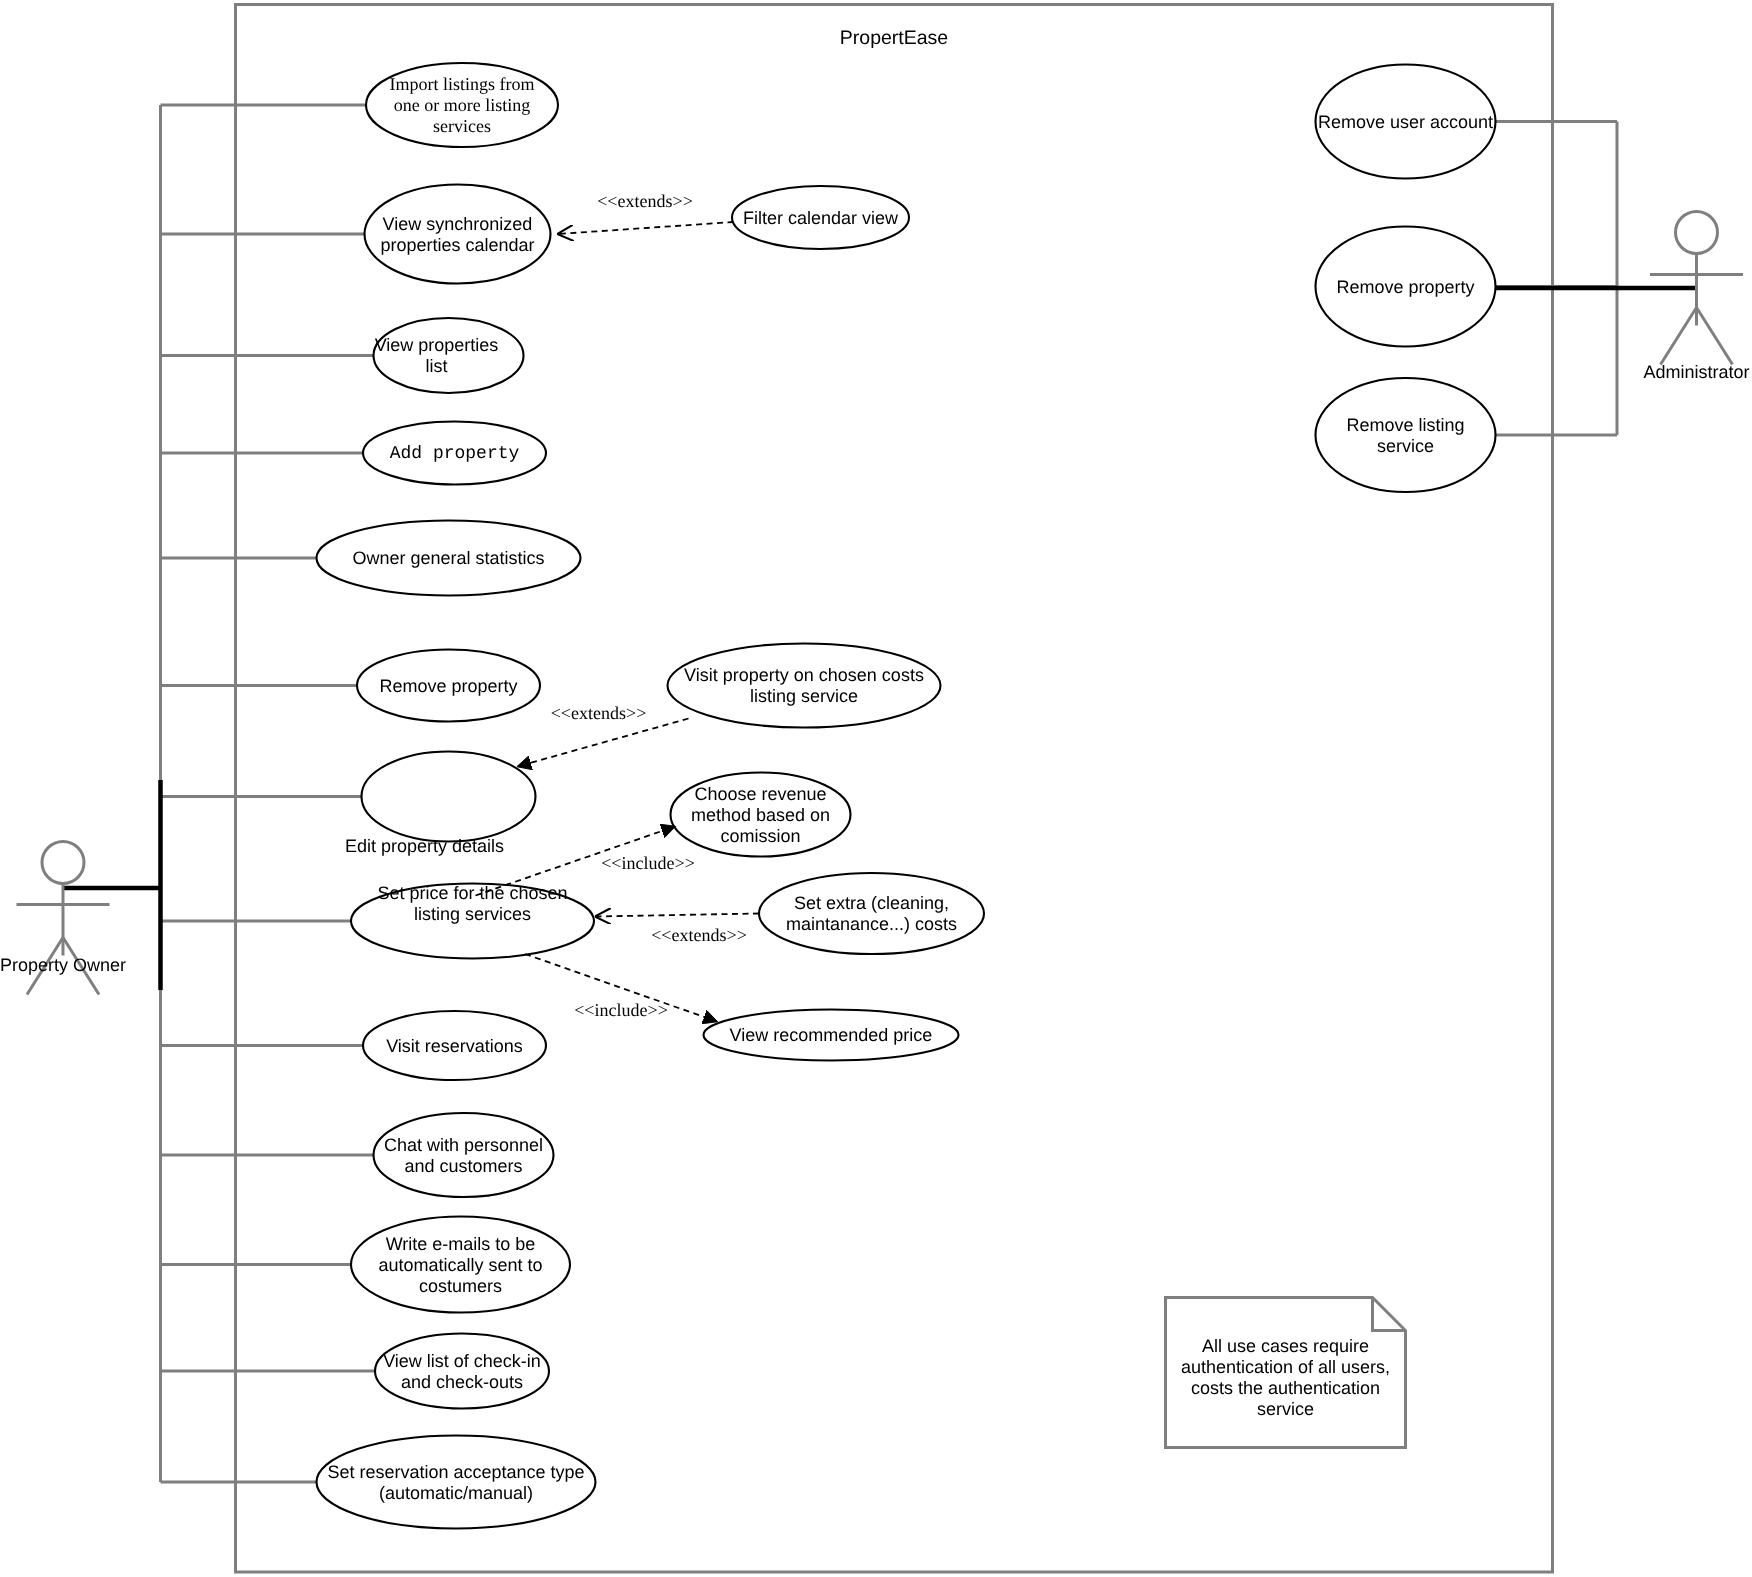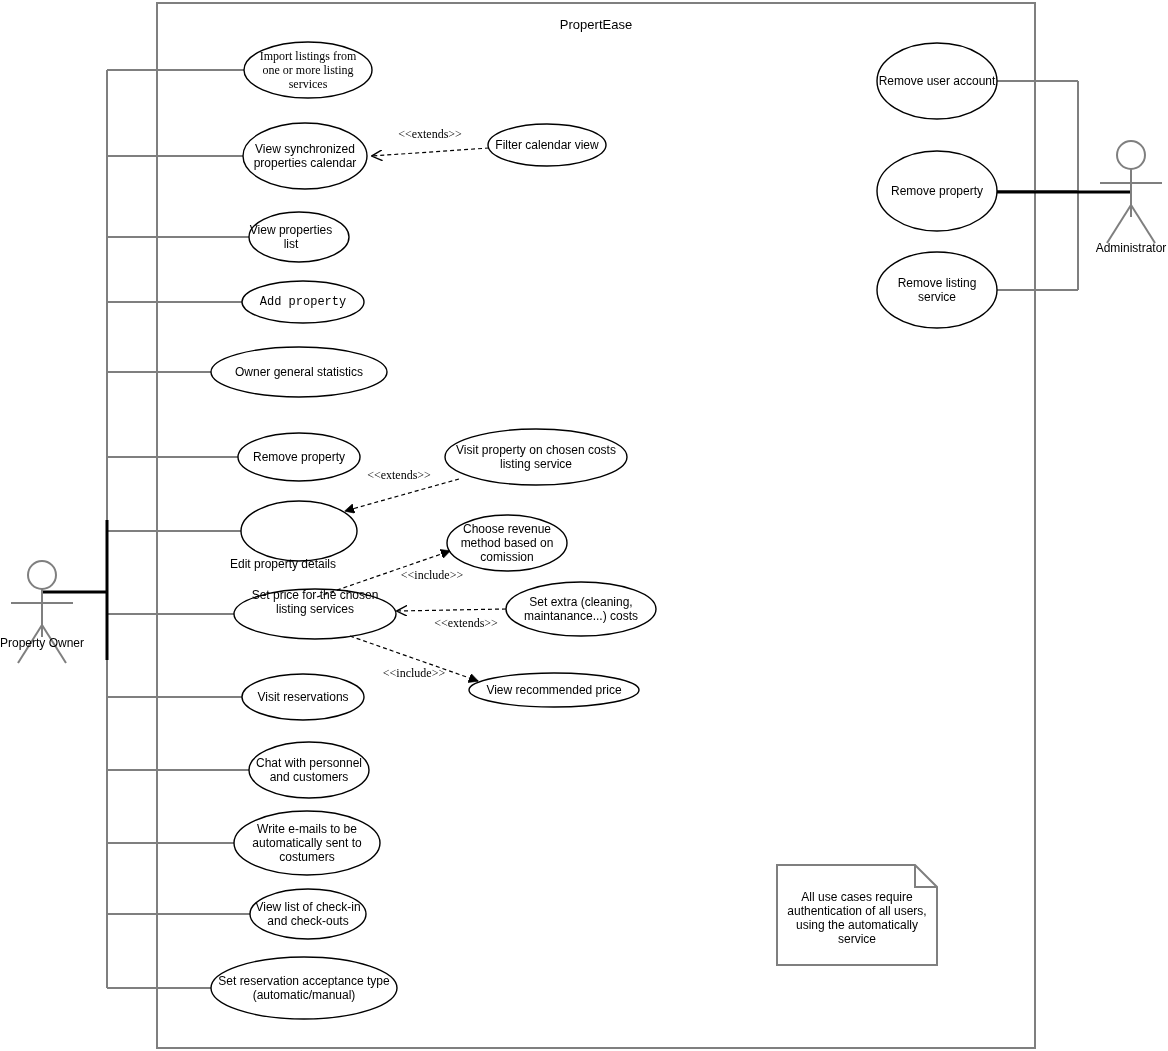--- a/index.html
+++ b/index.html
@@ -150,17 +150,17 @@
       <div class="uc-label" style="left: 864px; width: 146px; top: 184px;">Remove property</div>
       <div class="uc-label" style="left: 864px; width: 146px; top: 276px;">Remove listing
 service</div>
       <div class="rel-label" style="left: 375px; width: 110px; top: 127px;">&lt;&lt;extends&gt;&gt;</div>
       <div class="rel-label" style="left: 344px; width: 110px; top: 468px;">&lt;&lt;extends&gt;&gt;</div>
       <div class="rel-label" style="left: 377px; width: 110px; top: 568px;">&lt;&lt;include&gt;&gt;</div>
       <div class="rel-label" style="left: 411px; width: 110px; top: 616px;">&lt;&lt;extends&gt;&gt;</div>
       <div class="rel-label" style="left: 359px; width: 110px; top: 666px;">&lt;&lt;include&gt;&gt;</div>
       <div class="note-label" style="left: 784px; width: 146px; top: 889.5px;">All use cases require
 authentication of all users,
-using the automatically
+costs the authentication
 service</div>
     </div>
 
 </div>
 
 </body></html>

